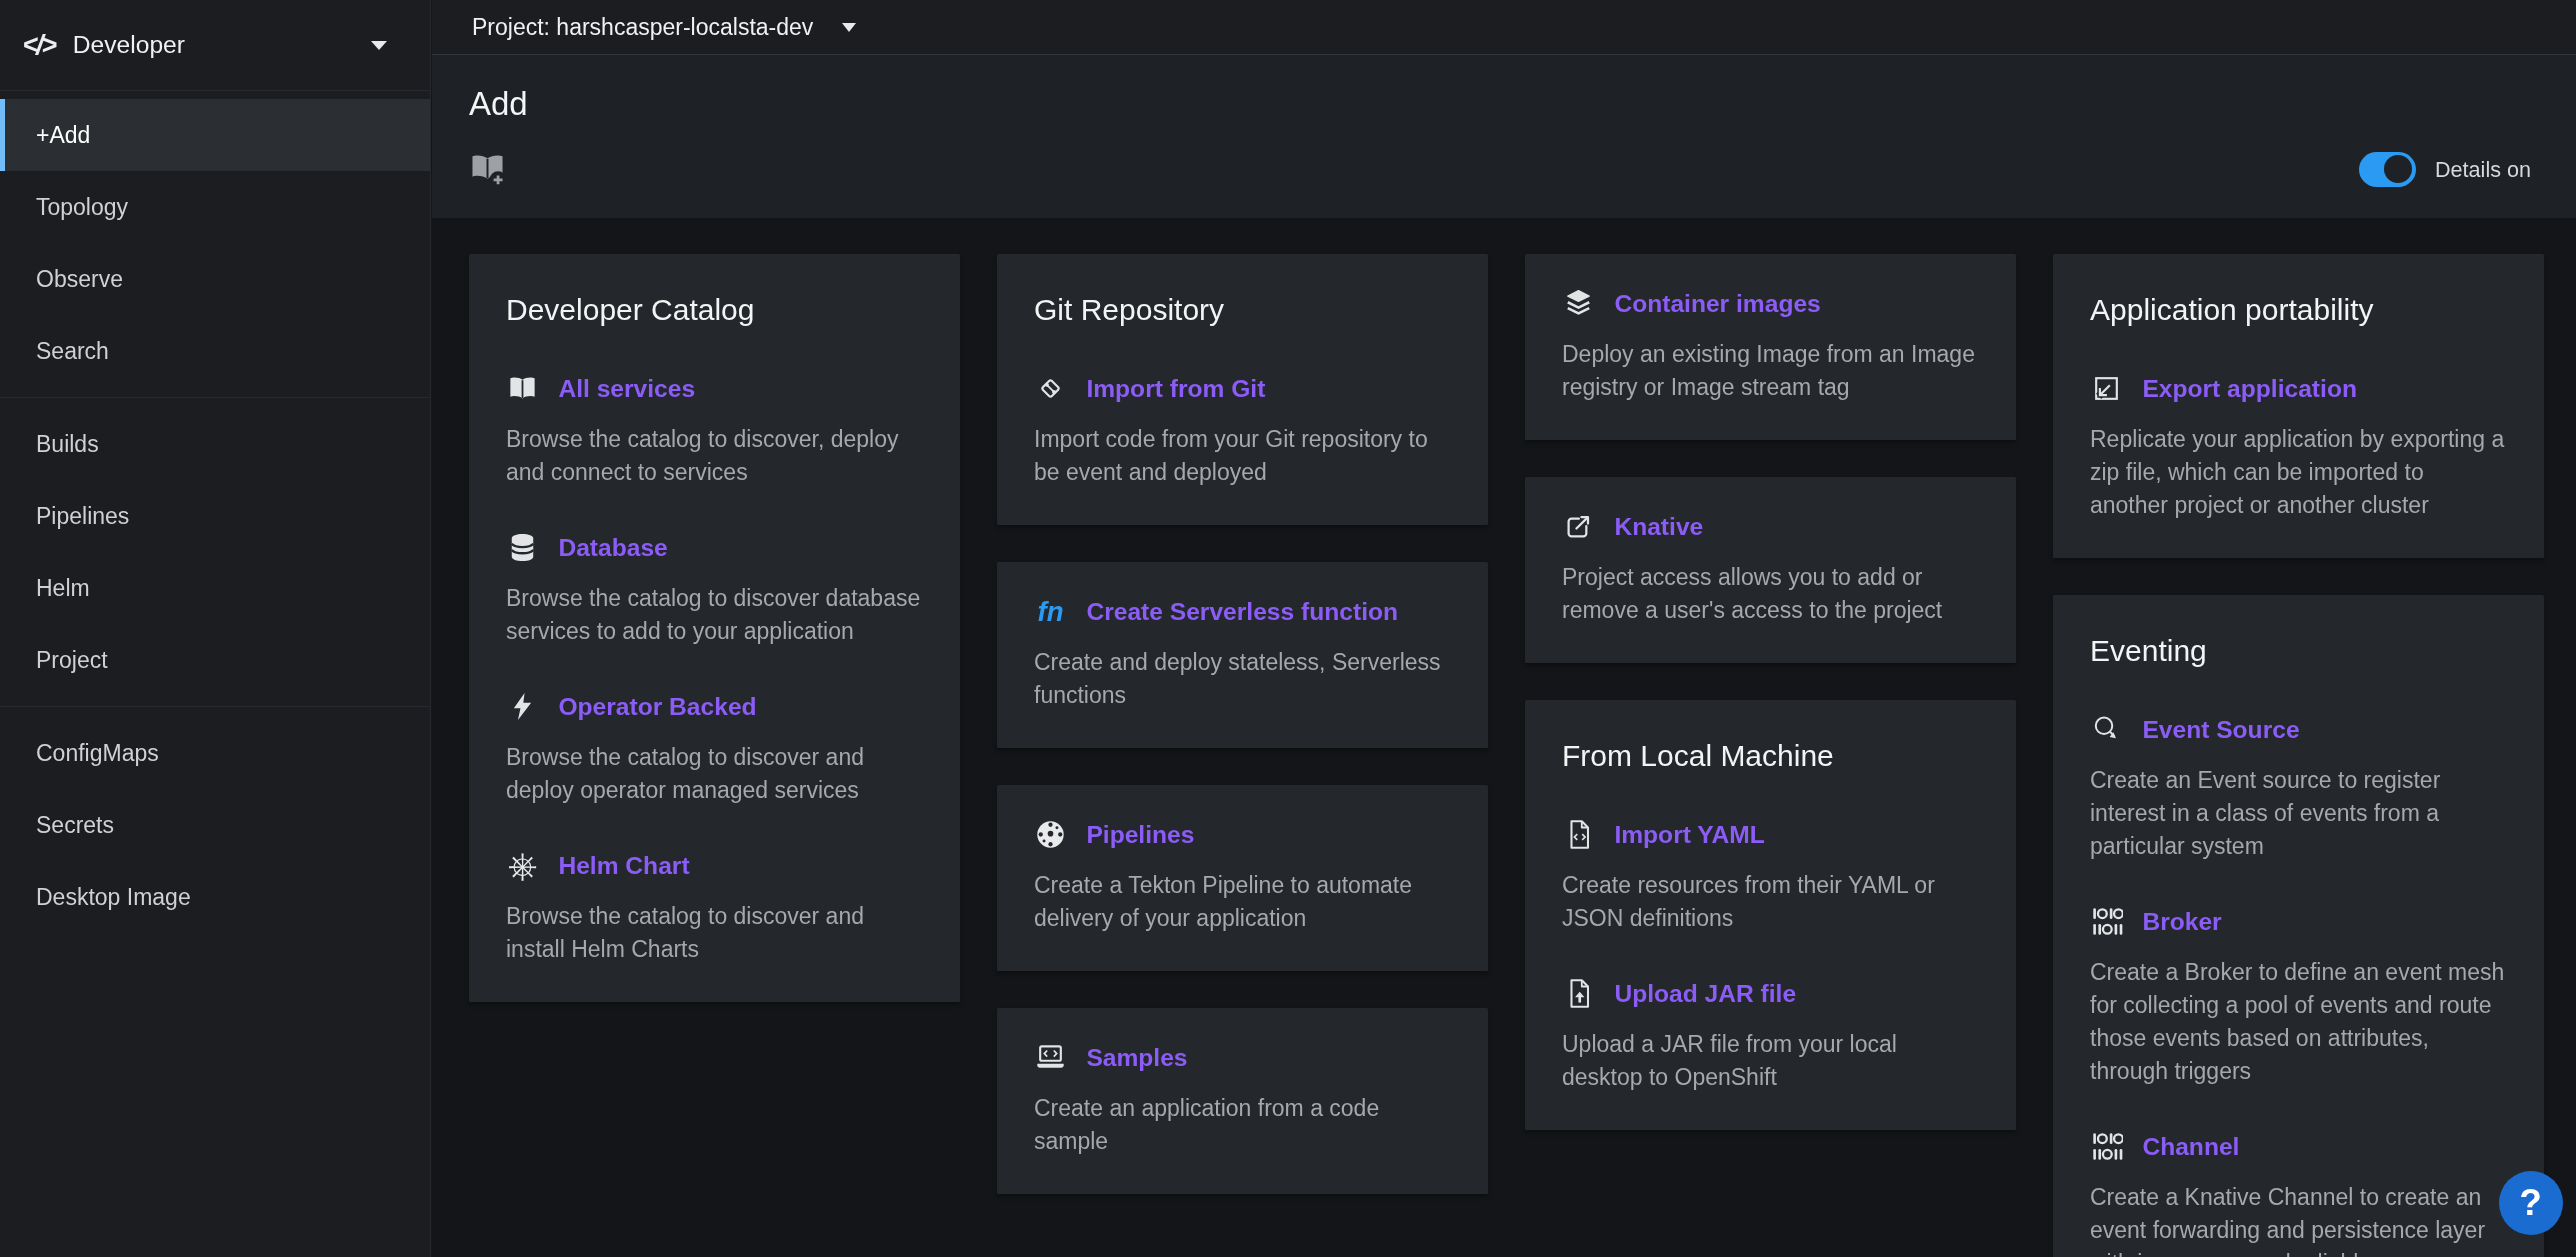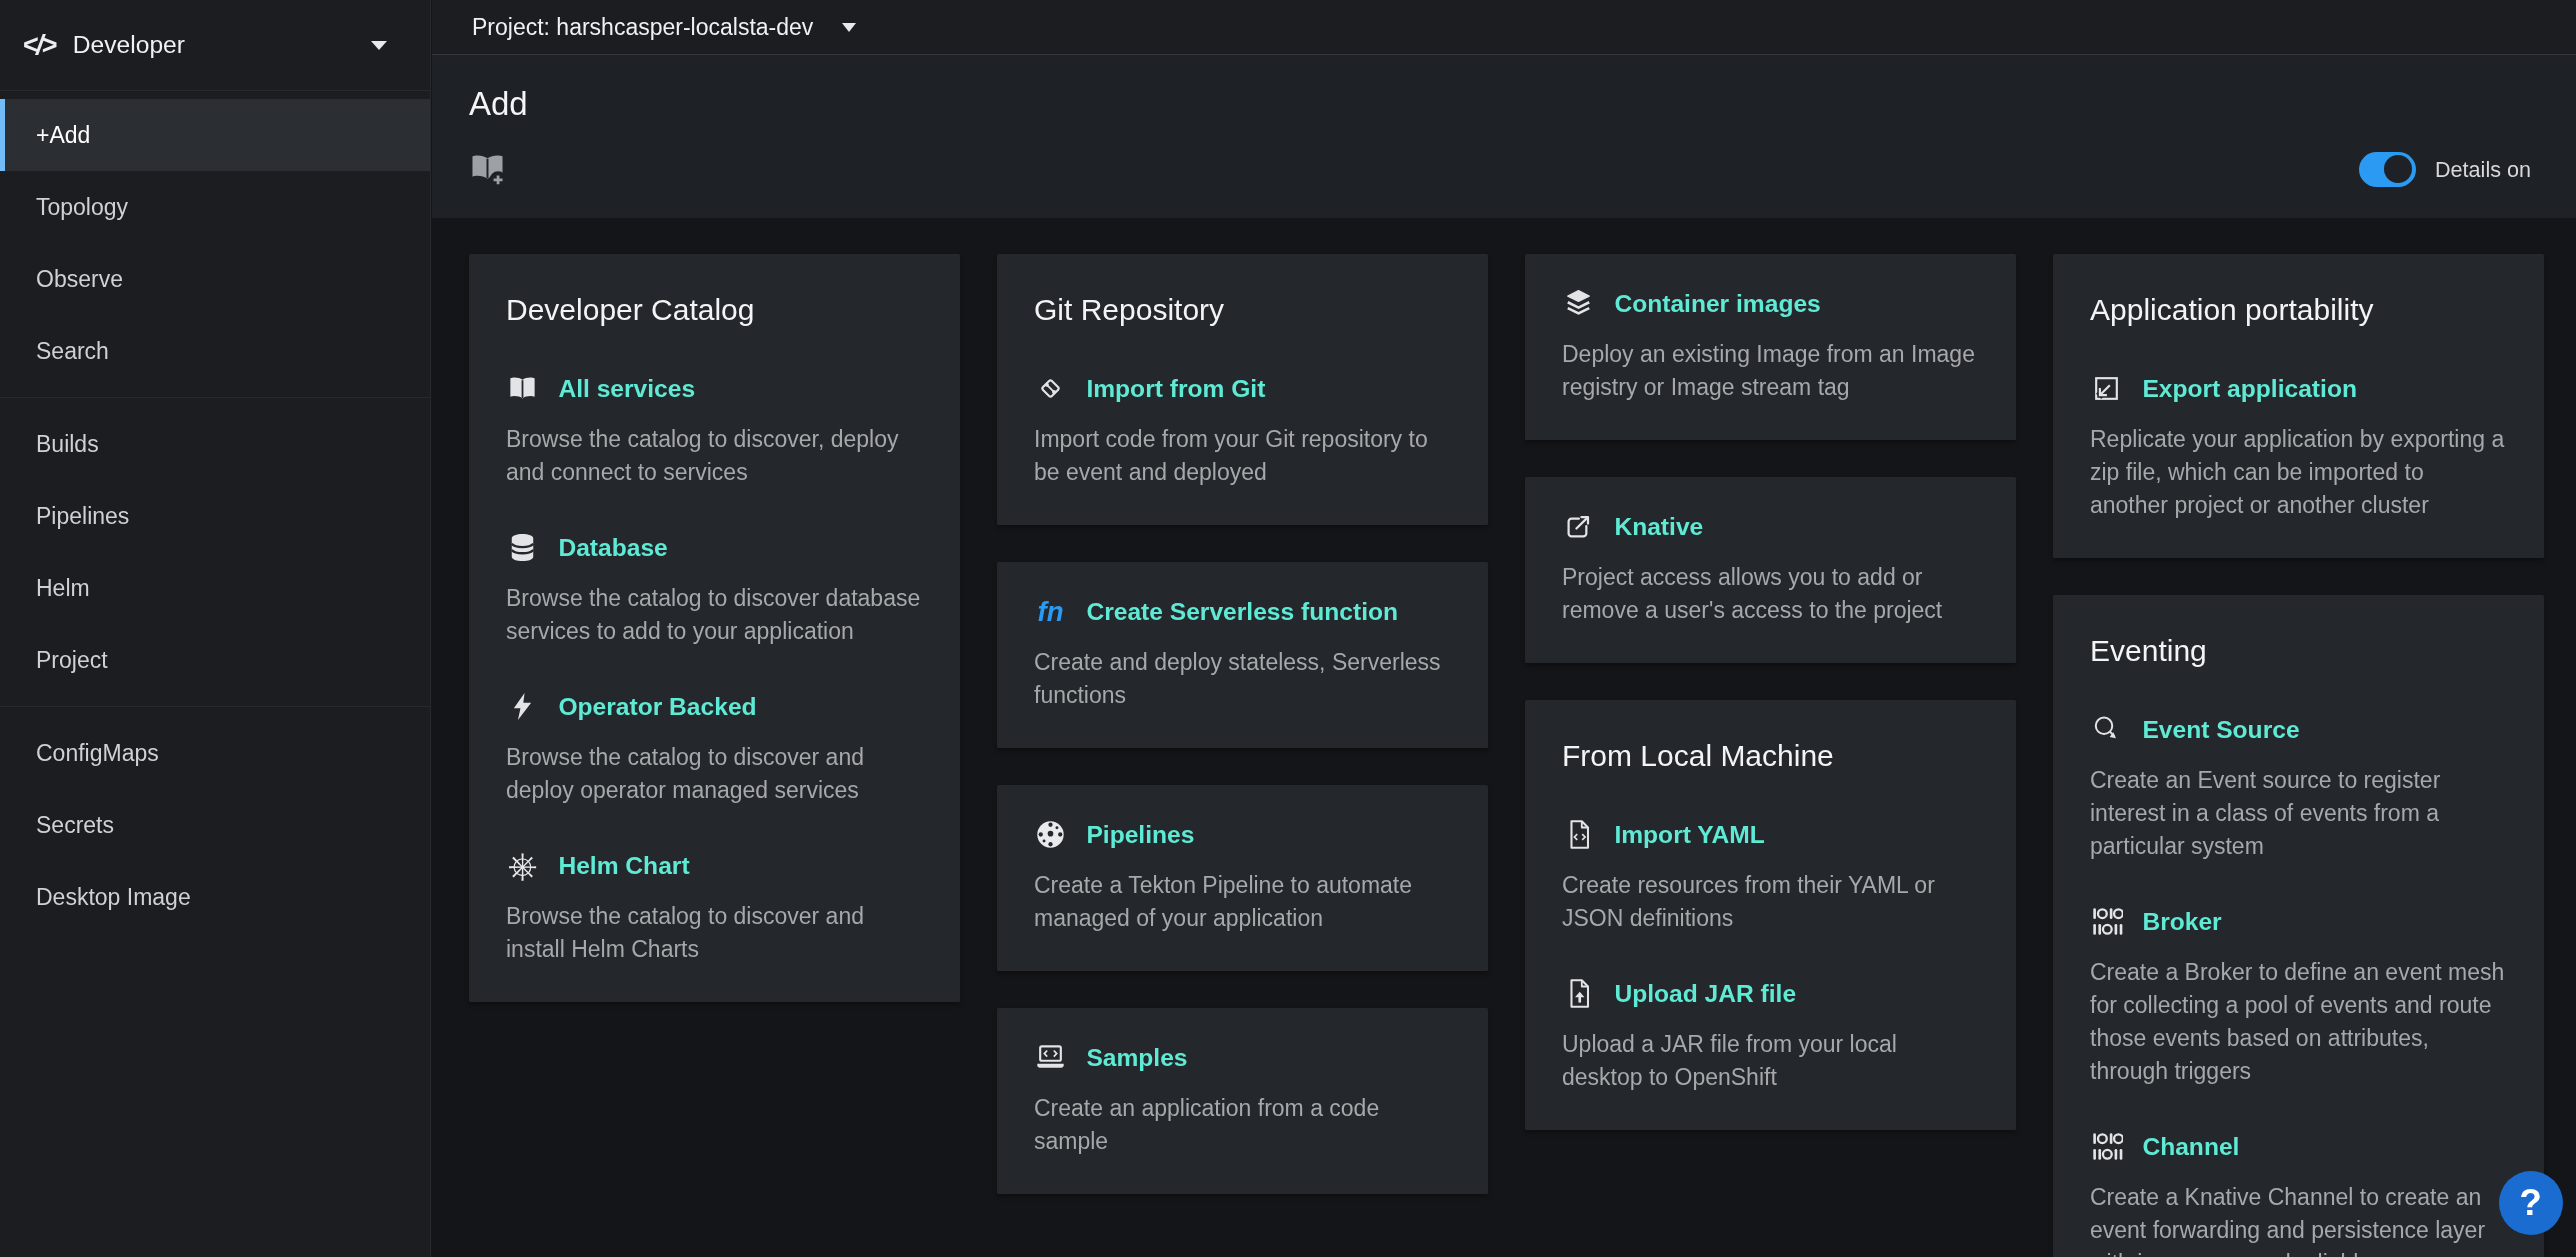--- a/index.html
+++ b/index.html
@@ -48,21 +48,21 @@
   .col{display:flex;flex-direction:column;gap:37px;width:491px;flex:none}
 
   .card{background:#24272b;border-radius:1.5px;padding:33px 37px 36px;box-sizing:border-box;
     box-shadow:0 3px 4.5px rgba(0,0,0,.32);cursor:pointer}
   .card-title{font-size:30px;font-weight:400;color:#f3f4f5;margin:6px 0 45px}
   .tile + .tile{margin-top:42px}
   .tile-head{display:flex;align-items:center;gap:19.4px;margin-bottom:18px}
   .icon{width:33px;height:33px;display:inline-flex;align-items:center;justify-content:center;
     color:#e2e4e6;flex:none}
   .icon svg{width:33px;height:33px;display:block}
-  .tile-title{font-size:24.6px;font-weight:700;color:#5eead4}
+  .tile-title{font-size:24.6px;font-weight:700;color:#8b5cf6}
   .tile-desc{font-size:23px;line-height:33px;color:#a6a9ac}
   .fn-text{font-size:27.6px;font-style:italic;font-weight:700;color:#2b9af3}
   .helm-text{font-size:37px;line-height:33px;color:#e8e9ea;font-family:"DejaVu Sans",sans-serif}
 
   .help-btn{position:absolute;right:13.4px;bottom:22.4px;width:64px;height:64px;border-radius:50%;
     background:#1a6cd1;color:#fff;font-size:37px;font-weight:700;border:none;cursor:pointer;
     display:flex;align-items:center;justify-content:center;z-index:5;
     font-family:"Liberation Sans","DejaVu Sans",sans-serif}
 </style>
 </head>
@@ -210,21 +210,21 @@
                       <circle cx="20" cy="8.2" r="2.6" fill="#24272b"></circle>
                       <circle cx="31.8" cy="20" r="2.6" fill="#24272b"></circle>
                       <circle cx="20" cy="31.8" r="2.6" fill="#24272b"></circle>
                       <circle cx="8.2" cy="20" r="2.6" fill="#24272b"></circle>
                       <circle cx="27.8" cy="11.8" r="1.8" fill="#24272b"></circle>
                       <circle cx="12.2" cy="27.8" r="1.8" fill="#24272b"></circle>
                     </svg>
                   </span>
                   <span class="tile-title">Pipelines</span>
                 </div>
-                <div class="tile-desc">Create a Tekton Pipeline to automate managed of your application</div>
+                <div class="tile-desc">Create a Tekton Pipeline to automate delivery of your application</div>
               </div>
             </div>
             <div class="card">
               <div class="tile">
                 <div class="tile-head">
                   <span class="icon">
                     <svg viewBox="0 0 40 40" fill="none">
                       <rect x="7.5" y="6.5" width="25" height="17.5" rx="2" stroke="currentColor" stroke-width="2.6"></rect>
                       <polyline points="16,11.5 12.5,15.2 16,19" stroke="currentColor" stroke-width="2.1"></polyline>
                       <polyline points="24,11.5 27.5,15.2 24,19" stroke="currentColor" stroke-width="2.1"></polyline>

